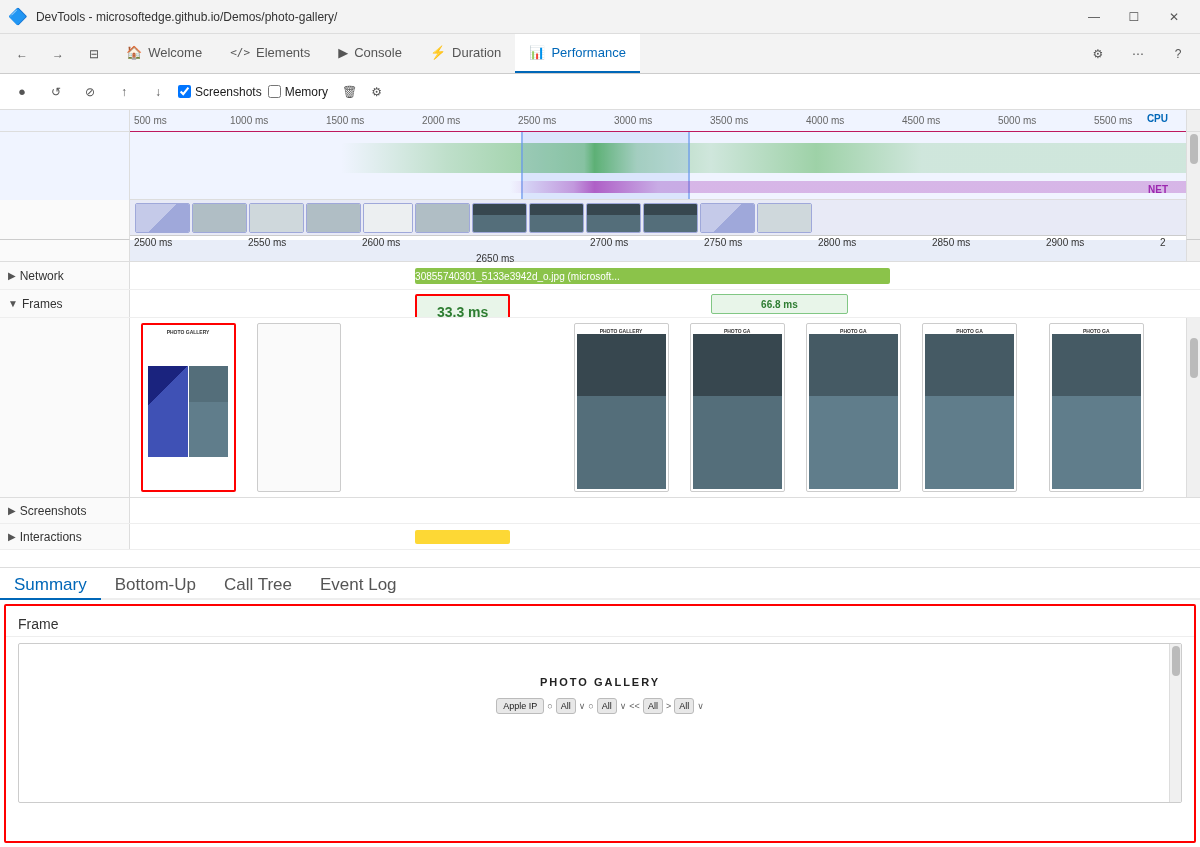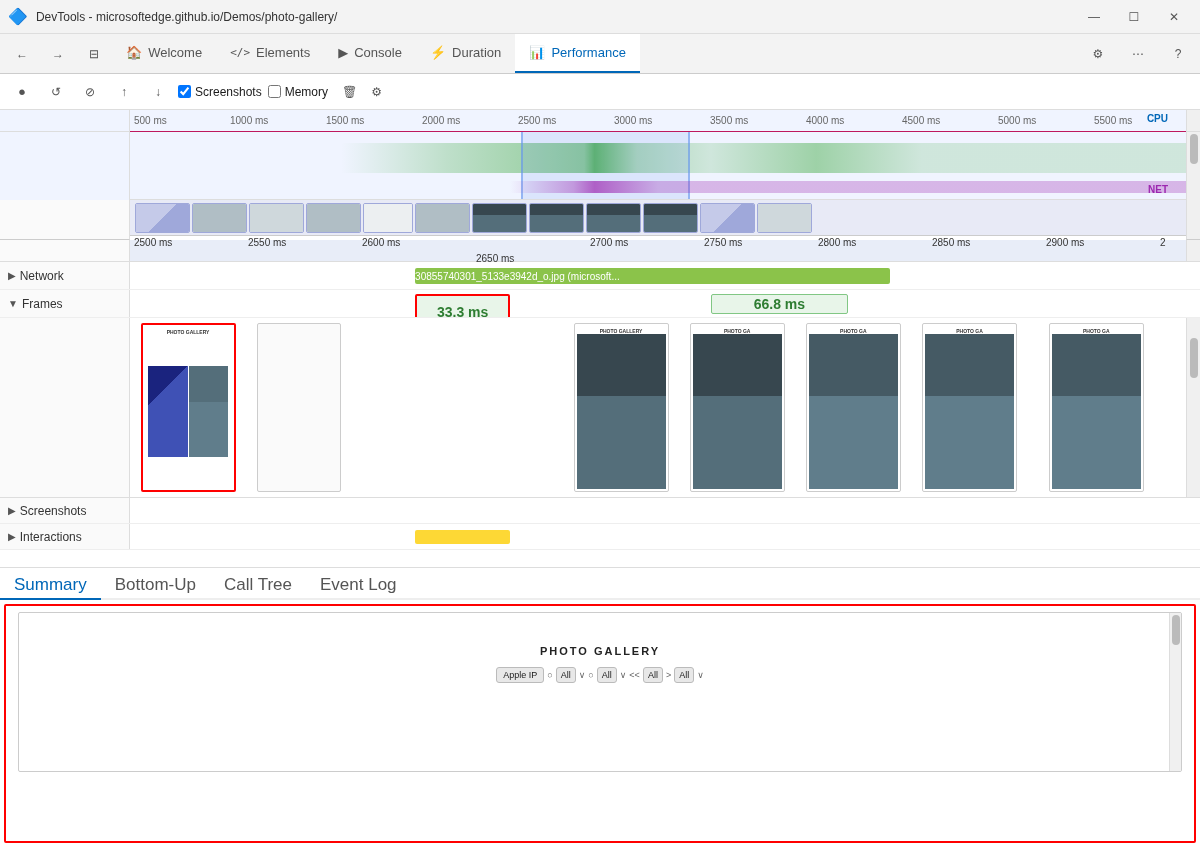--- a/index.html
+++ b/index.html
@@ -326,21 +326,21 @@
         <div class="track-label">
           <span class="chevron">▼</span>
           <span>Frames</span>
         </div>
         <div class="track-content" style="position:relative; height:100%;">
 
           <div class="frame-bar" style="left:27%; width:9%; background:#e8f5e9; border:2px solid red; font-size:14px; color:#2e7d32; height:36px; top:4px;">
             <span>33.3 ms</span>
           </div>
 
-          <div class="frame-bar" style="left:55%; width:13%; background:#e8f5e9; border:1px solid #81c784; font-size:14px; color:#2e7d32; height:20px; top:4px;">
+          <div class="frame-bar" style="left:55%; width:13%; background:#e8f5e9; border:1px solid #81c784; font-size:10px; color:#2e7d32; height:20px; top:4px;">
             <span>66.8 ms</span>
           </div>
         </div>
         <div style="width:14px; background:#f0f0f0; border-left:1px solid #ddd;"></div>
       </div>
 
       <div style="display:flex; height:180px; border-bottom:1px solid #ddd;">
         <div style="width:130px; min-width:130px; background:#fafafa; border-right:1px solid #ddd;"></div>
         <div style="flex:1; position:relative; overflow:hidden; background:#fff;">
 
@@ -429,20 +429,21 @@
         </div>
         <div class="bottom-tab">
           <span>Call Tree</span>
         </div>
         <div class="bottom-tab">
           <span>Event Log</span>
         </div>
       </div>
 
       <div class="detail-panel">
+        <div class="detail-frame-title">Frame</div>
 
         <div class="detail-screenshot-area">
 
           <div style="position:absolute; right:0; top:0; bottom:0; width:12px; background:#f0f0f0; border-left:1px solid #ddd;">
             <div style="width:8px; height:30px; background:#bbb; border-radius:4px; margin:2px auto;"></div>
           </div>
 
           <div style="width:calc(100% - 12px); height:100%; display:flex; flex-direction:column; align-items:center; padding-top:16px;">
             <div class="detail-ss-title">PHOTO GALLERY</div>
 

